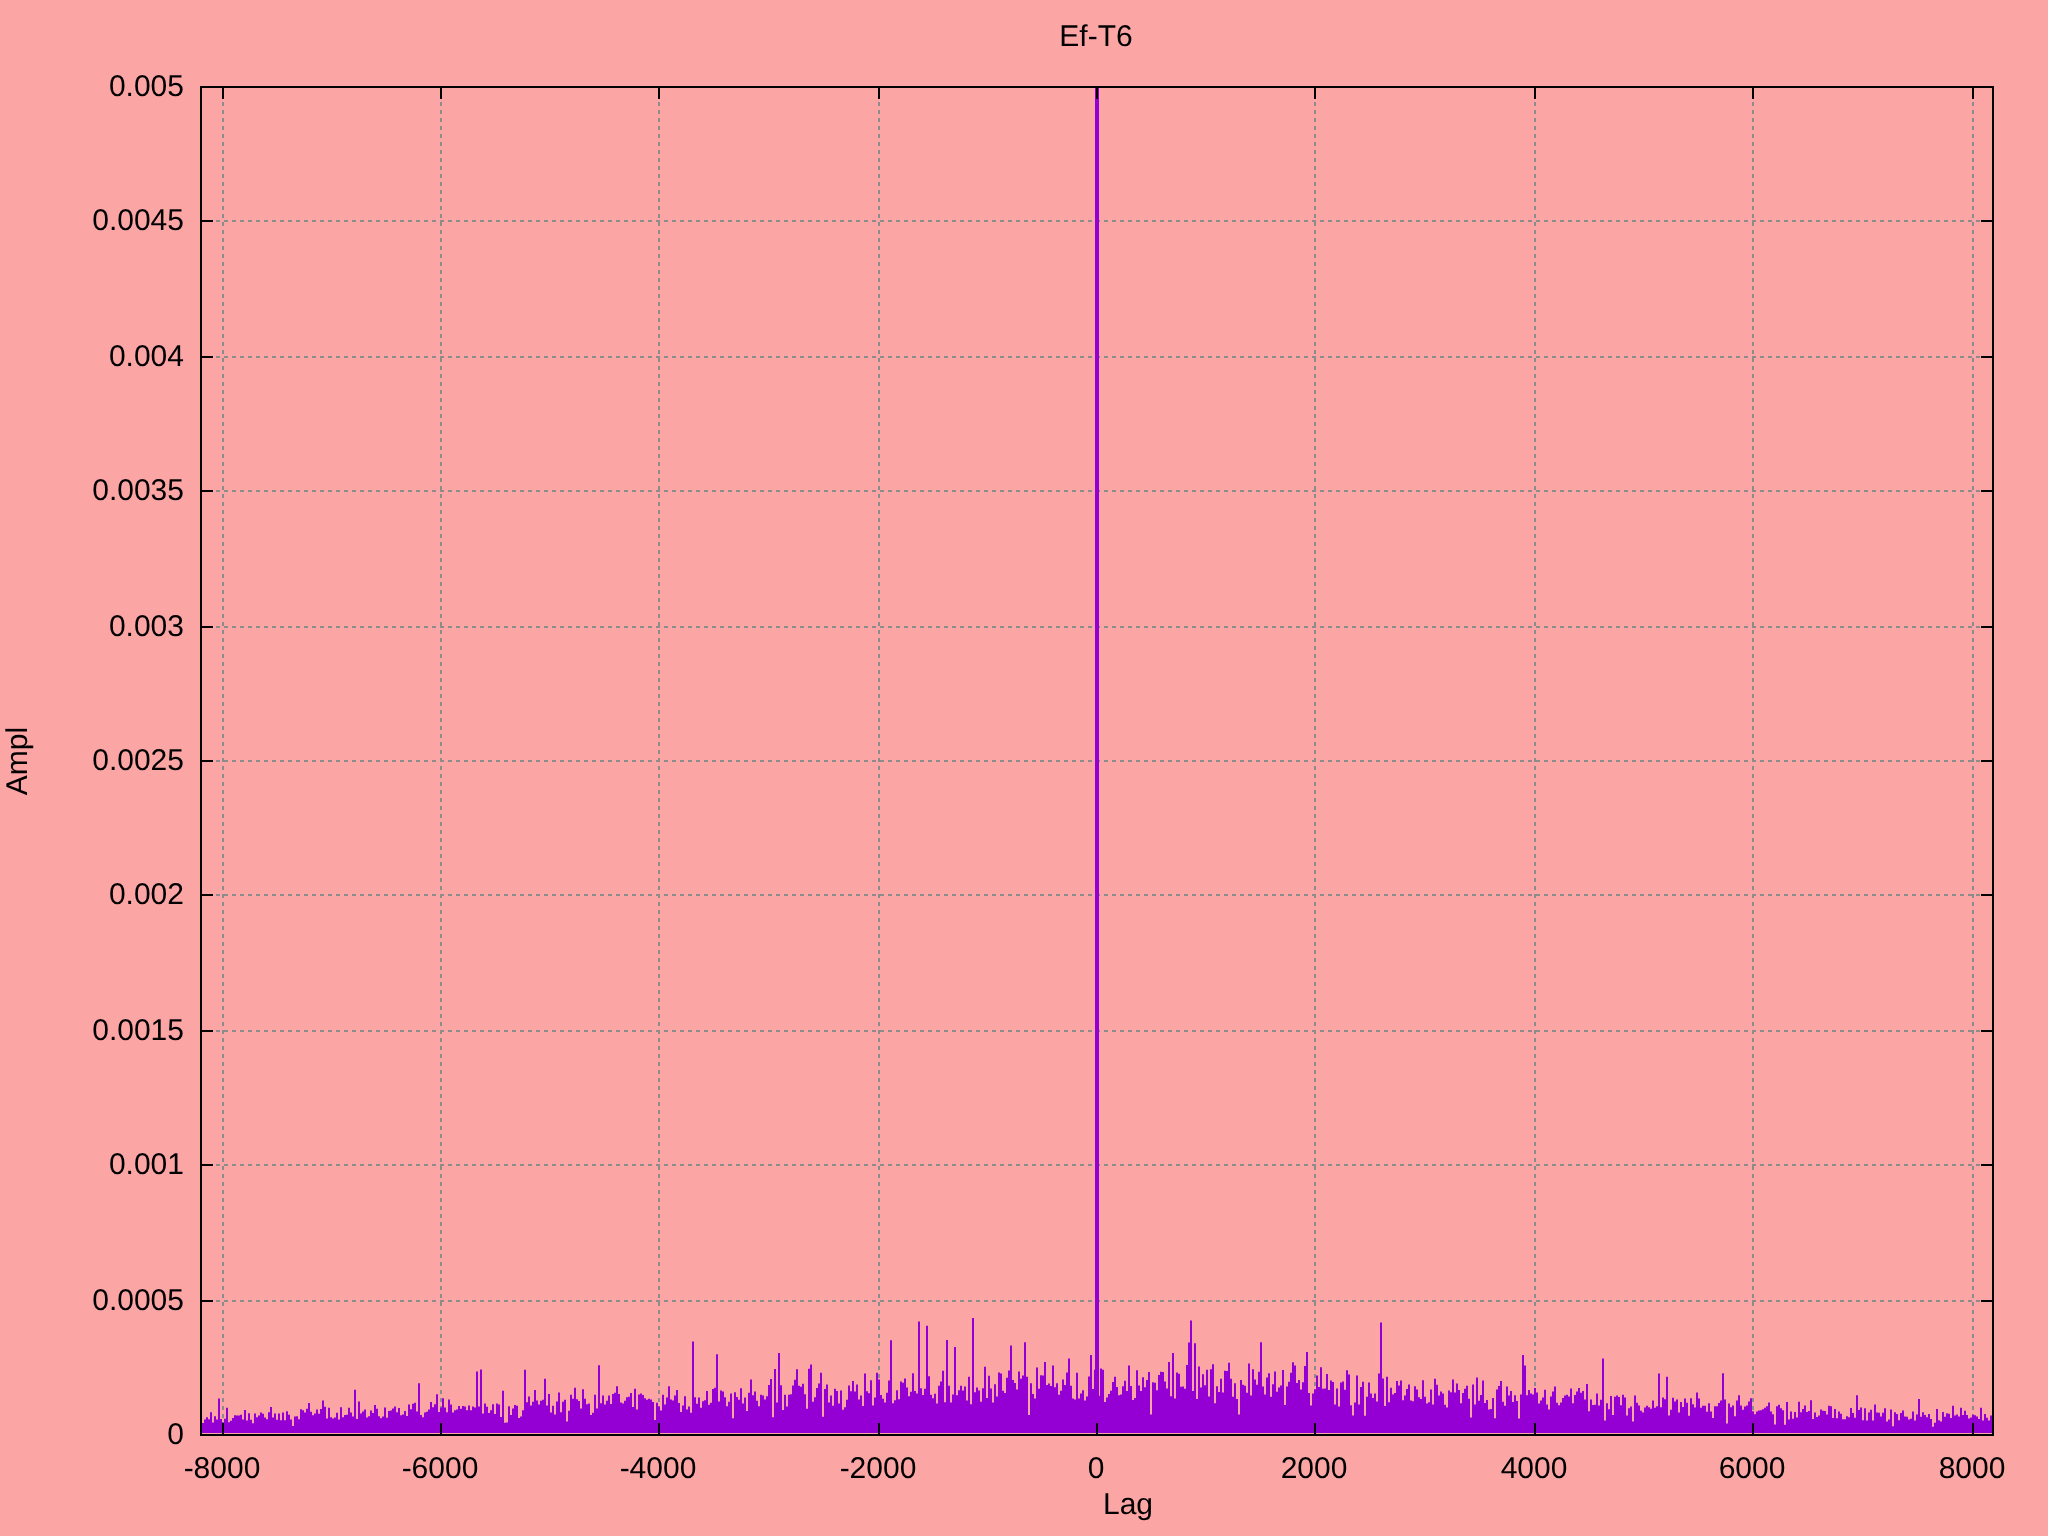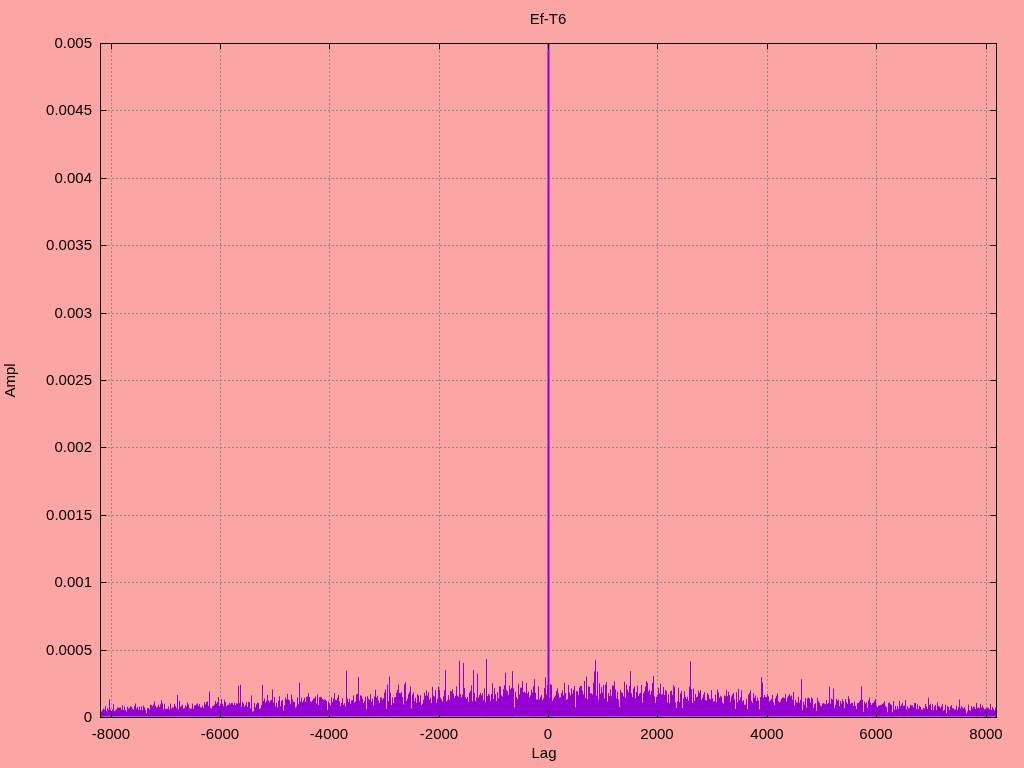--- a/index.html
+++ b/index.html
@@ -9,21 +9,21 @@
   }
   .chart-title{
     position:absolute;left:100px;width:896px;top:10px;text-align:center;
     font-size:15px;
   }
   .y-label{
     position:absolute;left:-26px;top:372px;width:70px;text-align:center;
     font-size:15px;transform:rotate(-90deg);transform-origin:center center;
   }
   .x-label{
-    position:absolute;left:96px;width:896px;top:744px;text-align:center;
+    position:absolute;left:116px;width:896px;top:744px;text-align:center;
     font-size:15px;
   }
   svg{position:absolute;left:0;top:0;}
   svg text{font-family:"Liberation Sans", sans-serif;font-size:15px;fill:#000;}
 </style>
 </head>
 <body>
 
 <div class="stage">
   <div class="chart-title">Ef-T6</div>

